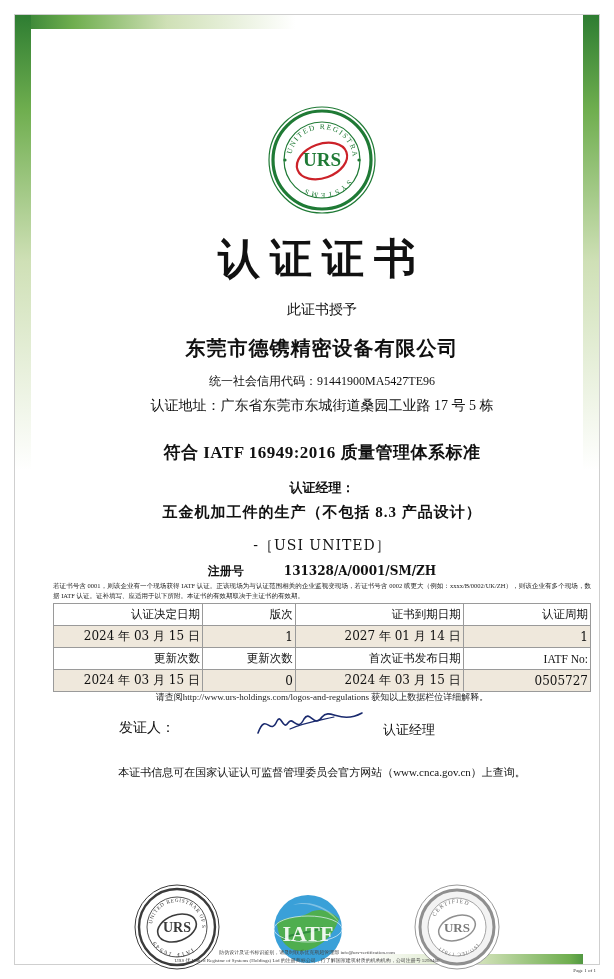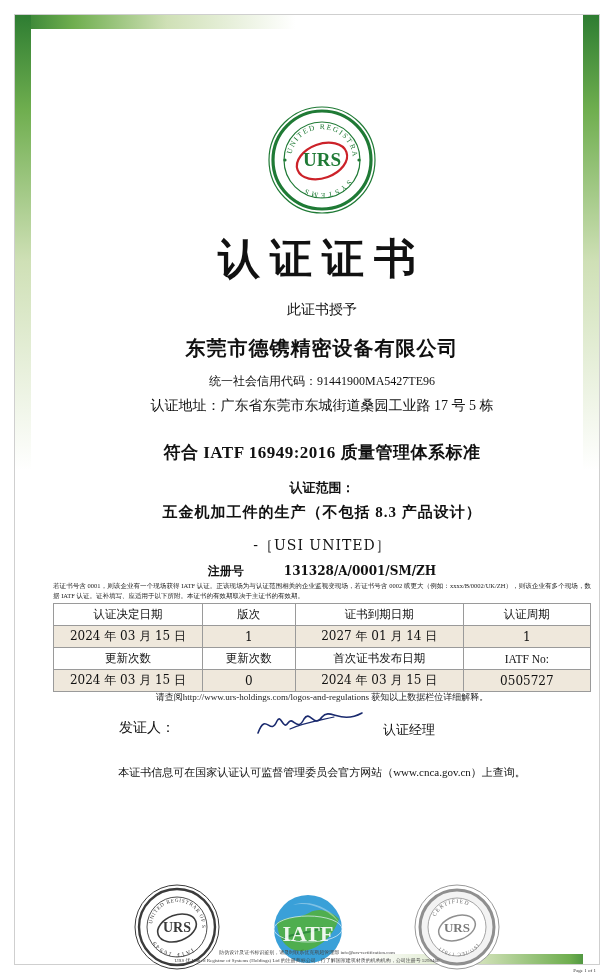--- a/index.html
+++ b/index.html
@@ -166,21 +166,21 @@
     position: absolute;
     top: 560px;
     left: 8px;
     width: 538px;
     border-collapse: collapse;
     font-size: 11.5px;
   }
   table.cert-table td {
     border: 1px solid #9a9a9a;
     height: 21px;
-    text-align: center;
+    text-align: right;
     vertical-align: middle;
     padding: 0 2px;
   }
   tr.shaded td {
     background: #efe8dc;
     font-family: "DejaVu Serif", serif;
     font-size: 12px;
   }
   .col1 { width: 150px; }
   .col2 { width: 92px; }
@@ -295,21 +295,21 @@
           <text x="55" y="61" text-anchor="middle" font-family="Liberation Serif, serif" font-size="19" font-weight="bold" fill="#1f7a35">URS</text>
         </svg>
       </div>
 
       <div class="cert-title">认证证书</div>
       <div class="awarded-to">此证书授予</div>
       <div class="company">东莞市德镌精密设备有限公司</div>
       <div class="credit-code">统一社会信用代码：91441900MA5427TE96</div>
       <div class="address">认证地址：广东省东莞市东城街道桑园工业路 17 号 5 栋</div>
       <div class="standard">符合 IATF 16949:2016 质量管理体系标准</div>
-      <div class="scope-label">认证范围：</div>
+      <div class="scope-label">认证经理：</div>
       <div class="scope-text">五金机加工件的生产（不包括 8.3 产品设计）</div>
       <div class="scope-sub">-［USI UNITED］</div>
 
       <div class="regno-label" style="text-align:center;">
         <span>注册号</span>
         <span style="display:inline-block;width:34px;"></span>
         <span style="font-family:'DejaVu Serif',serif;margin-top:48px;">131328/A/0001/SM/ZH</span>
       </div>
 
       <div class="fineprint">若证书号含 0001，则该企业有一个现场获得 IATF 认证。正该现场为与认证范围相关的企业监视变现场，若证书号含 0002 或更大（例如：xxxx/B/0002/UK/ZH），则该企业有多个现场，数据 IATF 认证。证补填写、应适用于以下所附。本证书的有效期取决于主证书的有效期。</div>

